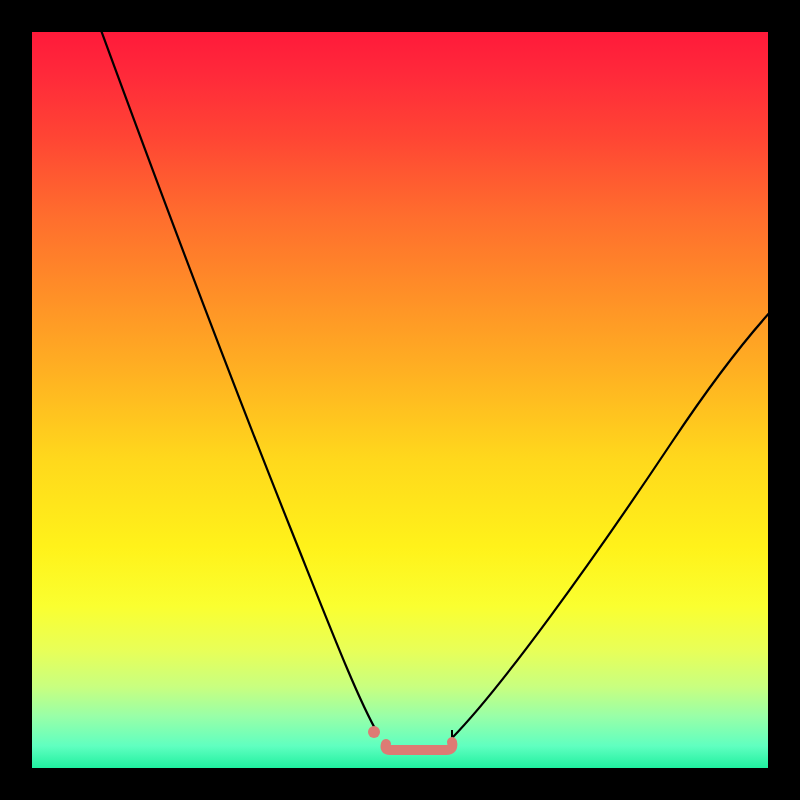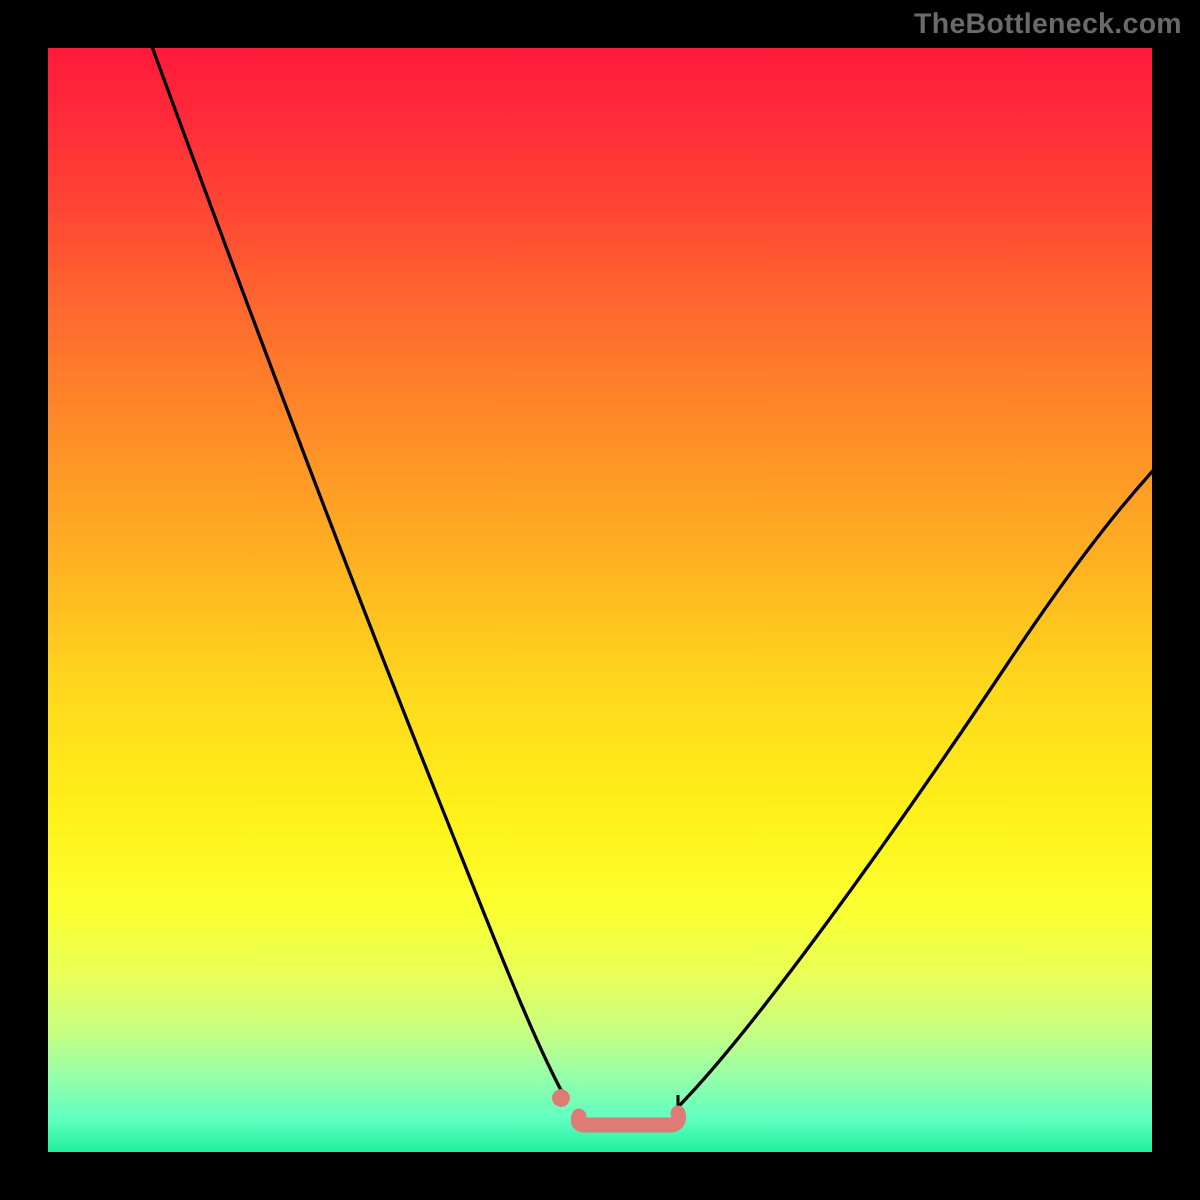--- a/index.html
+++ b/index.html
@@ -73,14 +73,13 @@
       <line x1="420" y1="698" x2="420" y2="706" stroke="#000" stroke-width="2"></line>
 
       <path d="M 354 712
                Q 352 718, 358 718
                L 414 718
                Q 422 718, 420 710" fill="none" stroke="#dd7b74" stroke-width="10" stroke-linecap="round"></path>
 
       <circle cx="342" cy="700" r="6" fill="#dd7b74"></circle>
     </svg>
   </div>
-  <div class="attribution">TheBottleneck.com</div>
 </div>
 
 </body></html>

